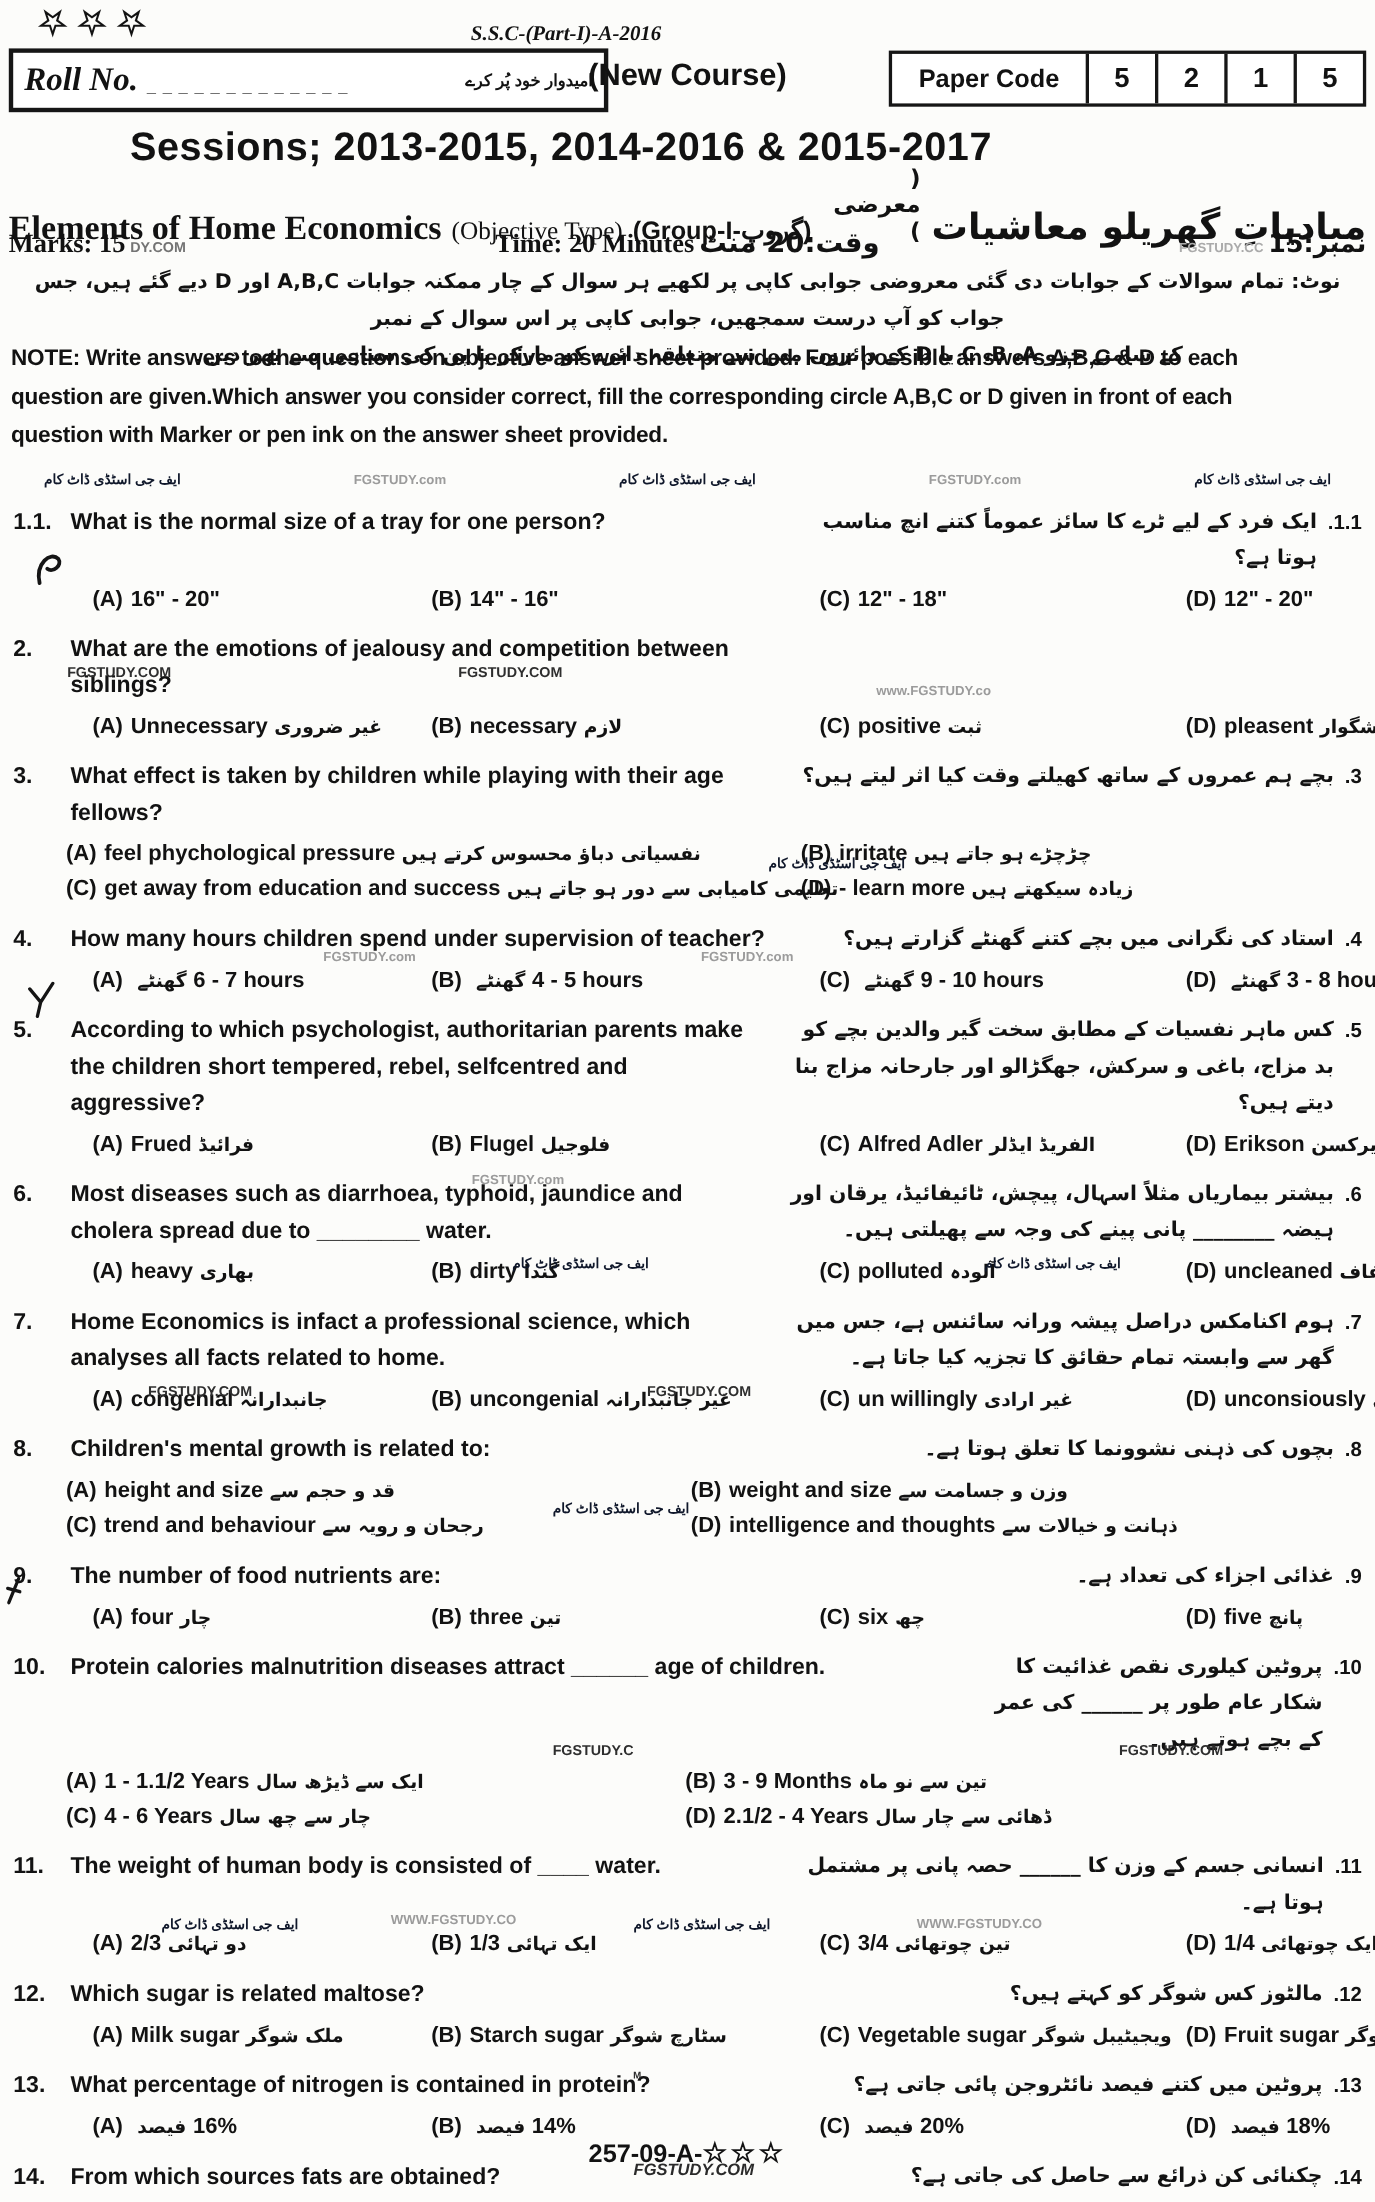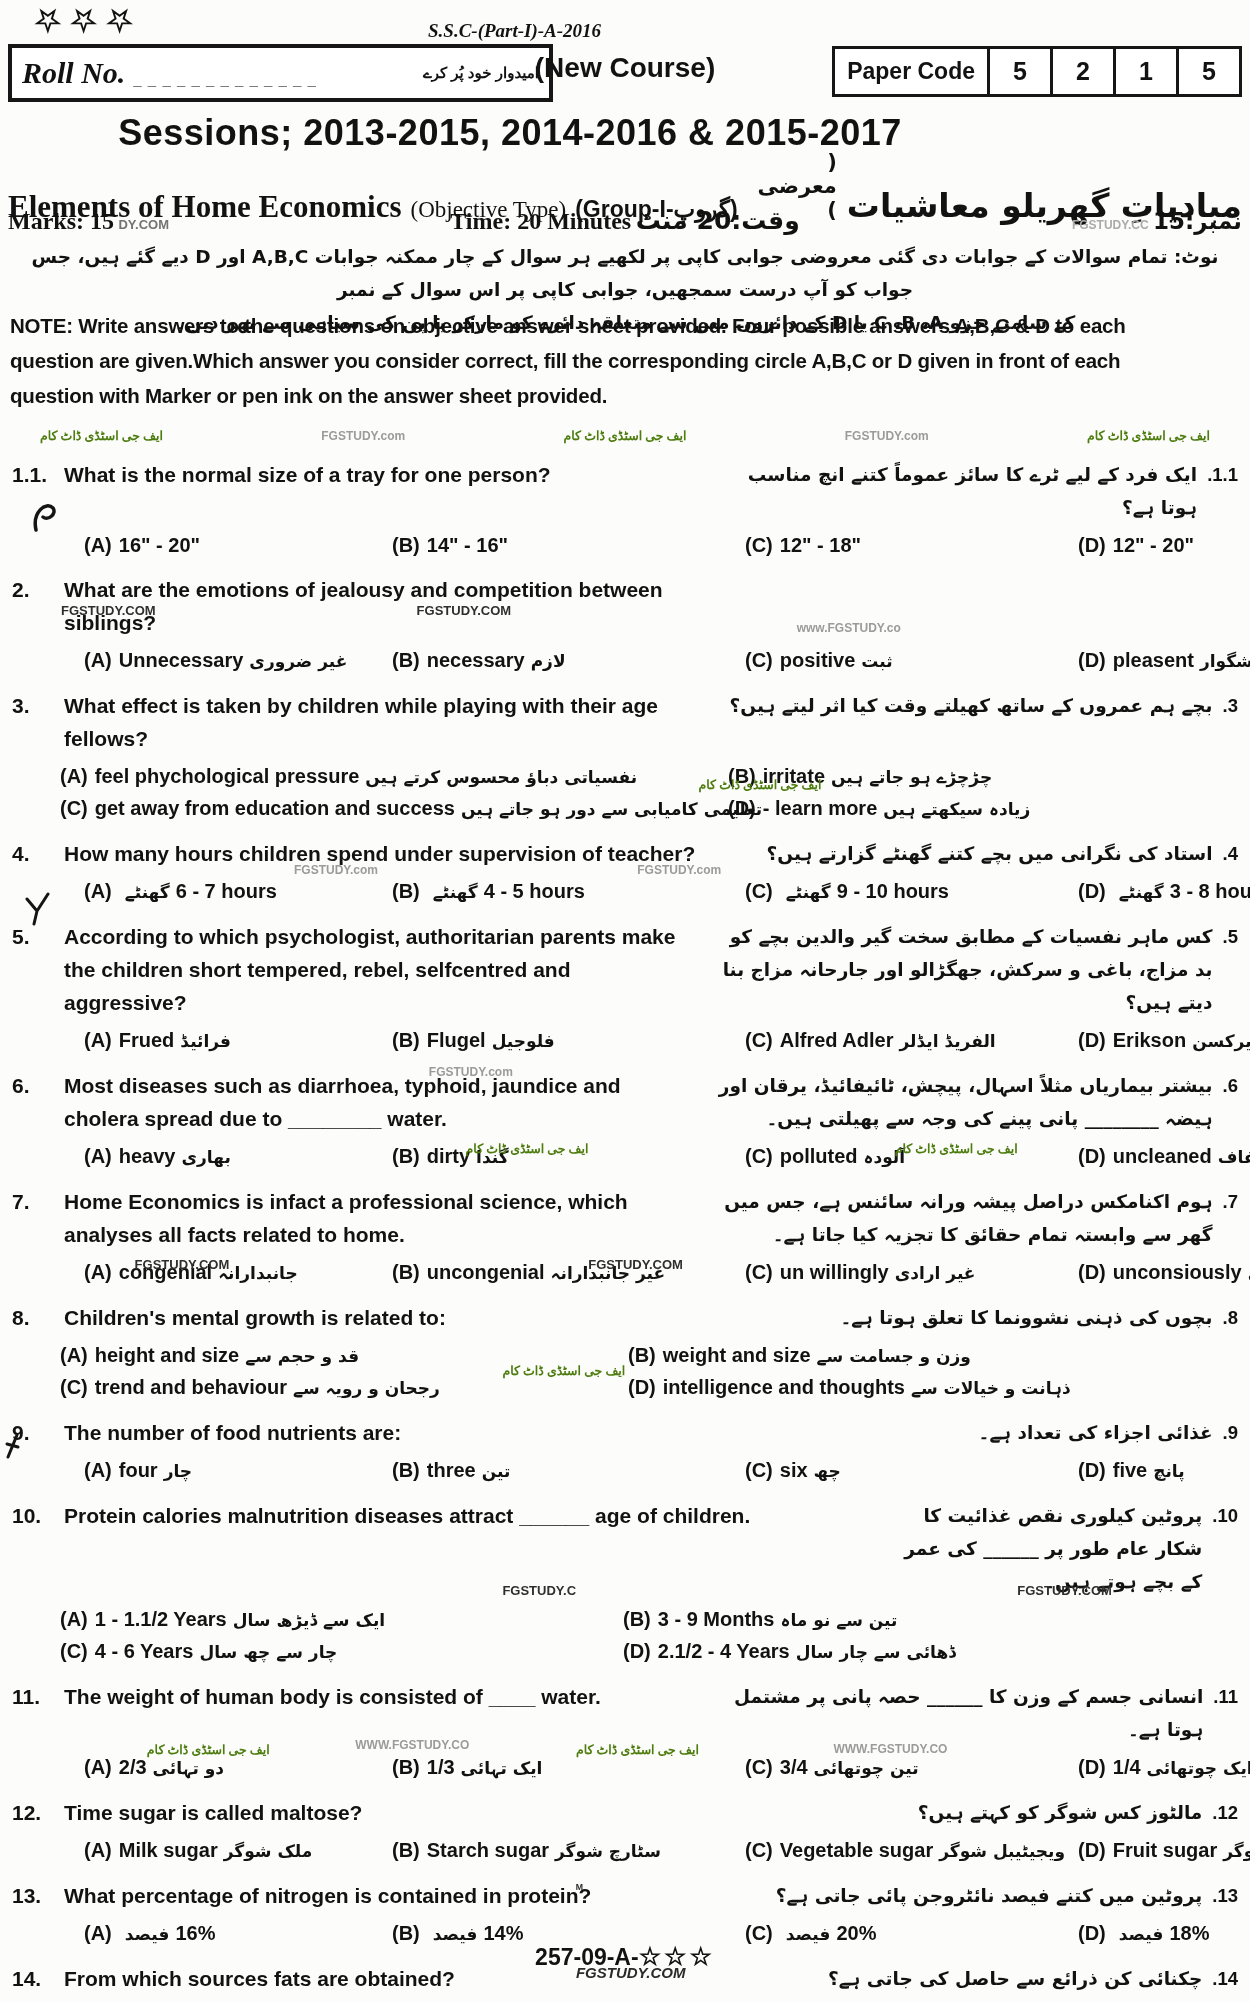--- a/index.html
+++ b/index.html
@@ -10,21 +10,21 @@
          display:inline-block;transform:rotate(180deg);}
   .ssc{position:absolute;left:428px;top:20px;font-family:"Liberation Serif",serif;
        font-style:italic;font-weight:700;font-size:19px;}
   .roll-box{position:absolute;left:8px;top:44px;width:545px;height:58px;border:4px solid #161616;
             display:flex;align-items:center;padding:0 10px;box-sizing:border-box;background:#fff;}
   .roll-label{font-family:"Liberation Serif",serif;font-weight:700;font-style:italic;font-size:30px;}
   .roll-dashes{flex:1;font-weight:700;font-size:15px;letter-spacing:1px;margin:12px 4px 0 8px;white-space:nowrap;overflow:hidden;}
   .roll-ur{font-size:15px;font-weight:700;direction:rtl;white-space:nowrap;}
   .new-course{position:absolute;left:50%;transform:translateX(-50%);top:52px;font-size:28px;font-weight:700;text-align:center;}
   .pcode{position:absolute;right:8px;top:46px;display:flex;border:3px solid #161616;background:#fff;}
-  .pcode .lab{padding:9px 12px;font-size:23px;font-weight:700;display:flex;align-items:center;}
+  .pcode .lab{padding:9px 24px;font-size:23px;font-weight:700;display:flex;align-items:center;}
   .pcode .cell{width:60px;border-left:3px solid #161616;display:flex;align-items:center;justify-content:center;
                font-size:25px;font-weight:700;}
   .sessions{position:absolute;top:112px;left:0;width:1020px;text-align:center;font-size:36px;font-weight:700;letter-spacing:.5px;}
   .title-row{position:absolute;top:150px;left:8px;right:8px;display:flex;align-items:flex-end;gap:9px;}
   .title-en{font-family:"Liberation Serif",serif;font-weight:700;font-size:31px;white-space:nowrap;}
   .title-obj{font-family:"Liberation Serif",serif;font-size:23px;white-space:nowrap;padding-bottom:2px;}
   .title-grp{font-weight:700;font-size:23px;white-space:nowrap;padding-bottom:2px;}
   .title-right{margin-left:auto;display:flex;align-items:flex-end;gap:10px;}
   .title-obj-ur{font-size:21px;font-weight:700;direction:rtl;padding-bottom:3px;font-family:"DejaVu Sans",sans-serif;}
   .title-ur{font-size:33px;font-weight:700;direction:rtl;font-family:"DejaVu Sans",sans-serif;white-space:nowrap;}
@@ -35,21 +35,21 @@
   .info-c{text-align:center;}
   .time{font-family:"Liberation Serif",serif;font-weight:700;font-size:24px;}
   .time-ur{font-size:25px;font-weight:700;direction:rtl;display:inline-block;font-family:"DejaVu Sans",sans-serif;}
   .info-r{text-align:right;}
   .num-wm{color:#aaa;font-size:12px;font-weight:700;}
   .num-ur{font-size:23px;font-weight:700;direction:rtl;display:inline-block;font-family:"DejaVu Sans",sans-serif;}
   .ur-note{position:absolute;top:240px;left:6px;right:6px;direction:rtl;text-align:center;
            font-size:18.5px;line-height:33px;font-weight:700;font-family:"DejaVu Sans",sans-serif;}
   .en-note{position:absolute;top:308px;left:10px;width:1124px;font-size:20.5px;line-height:35px;font-weight:700;letter-spacing:-.2px;}
   .wm-row{position:absolute;top:428px;left:40px;right:40px;display:flex;justify-content:space-between;align-items:baseline;}
-  .wmu{color:#4d7c0f;font-size:12.5px;font-weight:700;direction:rtl;font-family:Liberation Serif, serif;}
+  .wmu{color:#0f172a;font-size:12.5px;font-weight:700;direction:rtl;font-family:Liberation Sans, sans-serif;}
   .wmf{color:#9b9b9b;font-size:12px;font-weight:700;}
   .wmd{color:#2e2e2e;font-size:13px;font-weight:700;}
   .wmdi{color:#2a2a2a;font-size:15px;font-weight:700;font-style:italic;}
   .qs{position:absolute;top:458px;left:12px;right:12px;}
   .q{position:relative;margin-bottom:14px;}
   .q-line{display:flex;gap:10px;align-items:flex-start;margin-bottom:8px;}
   .q-en{flex:0 0 56%;display:flex;gap:10px;font-size:21px;font-weight:700;line-height:33px;}
   .q-en.wide{flex:0 0 70%;}
   .q-num{min-width:42px;}
   .q-ur{flex:1;display:flex;justify-content:flex-end;gap:10px;font-size:18.5px;font-weight:700;
@@ -347,21 +347,21 @@
         </div>
   <span class="wm wmu" style="left: 11%; top: 62px;">ایف جی اسٹڈی ڈاٹ کام</span>
         <span class="wm wmf" style="left: 28%; top: 58px;">WWW.FGSTUDY.CO</span>
         <span class="wm wmu" style="left: 46%; top: 62px;">ایف جی اسٹڈی ڈاٹ کام</span>
         <span class="wm wmf" style="left: 67%; top: 62px;">WWW.FGSTUDY.CO</span>
       </div>
       <div class="q">
     <div class="q-line">
       <div class="q-en">
         <span class="q-num">12.</span>
-        <span class="q-text">Time sugar is called maltose?</span>
+        <span class="q-text">Which sugar is related maltose?</span>
       </div>
       <div class="q-ur">
         <span class="q-ur-text" dir="rtl">مالٹوز کس شوگر کو کہتے ہیں؟</span>
         <span class="q-ur-num">.12</span>
       </div>
     </div>
     <div class="opts cols4">
           <span class="opt"><b class="ol">(A)</b><span class="ot">Milk sugar</span><span class="ou">ملک شوگر</span></span>
           <span class="opt"><b class="ol">(B)</b><span class="ot">Starch sugar</span><span class="ou">سٹارچ شوگر</span></span>
           <span class="opt"><b class="ol">(C)</b><span class="ot">Vegetable sugar</span><span class="ou">ویجیٹیبل شوگر</span></span>

